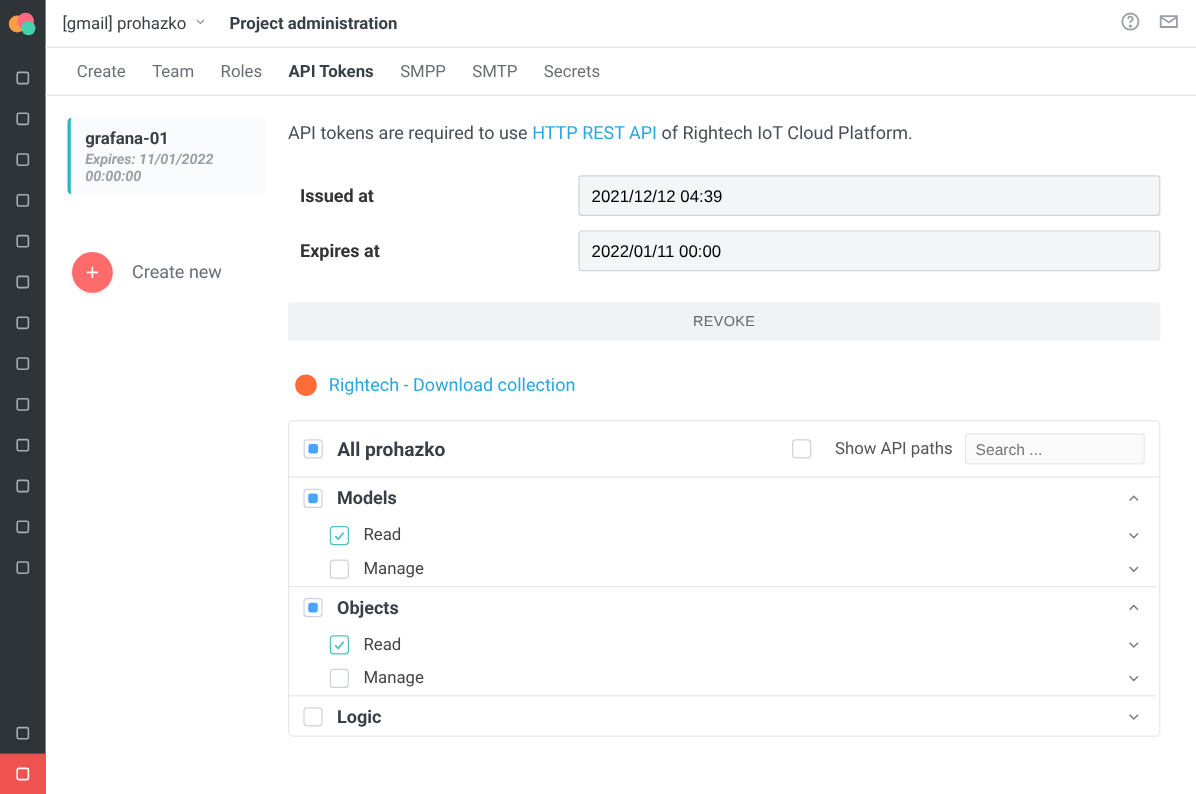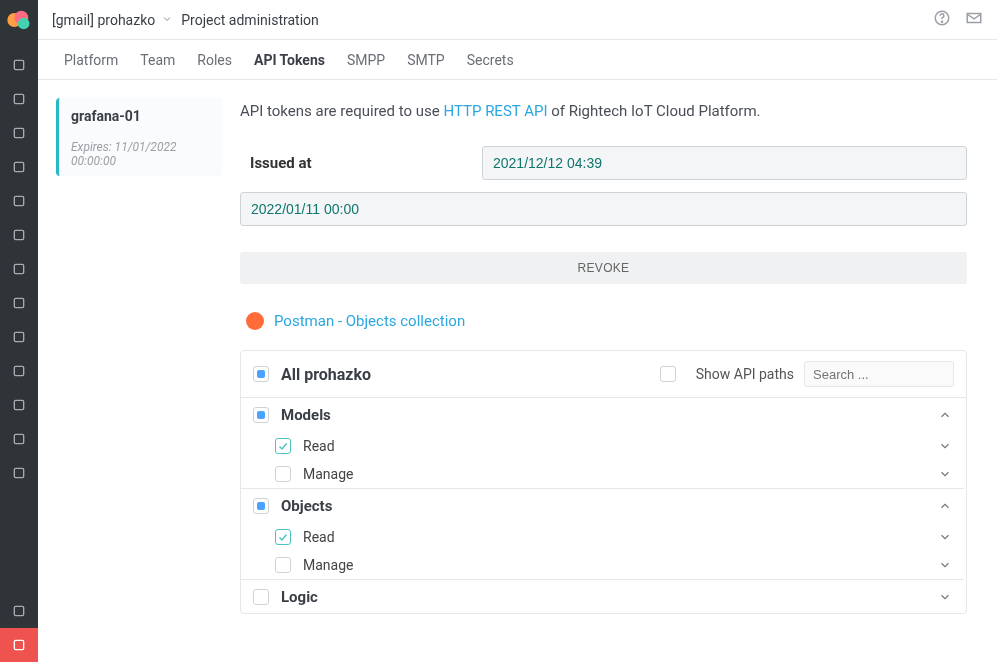--- a/index.html
+++ b/index.html
@@ -36,39 +36,39 @@
   }
   .rail .logo { width:28px;height:28px;display:flex;align-items:center;justify-content:center;margin-bottom:14px; }
   .rail .ritem { width:38px;height:34px;display:flex;align-items:center;justify-content:center;color:#a7adb2;cursor:pointer; }
   .rail .ritem svg { width:16px;height:16px; }
   .rail .spacer { flex:1; }
   .rail .ritem.active { background:var(--red); color:#fff; }
   
   .main { flex:1;display:flex;flex-direction:column;min-width:0; }
   .topbar { height:40px;display:flex;align-items:center;padding:0 14px;border-bottom:1px solid var(--border); }
   .topbar .project { font-weight:400;color:var(--text-dark);display:flex;align-items:center;gap:6px;cursor:pointer; }
-  .topbar .title { margin-left:8px;font-weight:400;color:var(--text-dark); }
+  .topbar .title { margin-left:18px;font-weight:700;color:var(--text-dark); }
   .topbar .tspacer { flex:1; }
   .topbar .ticon { color:#9aa0a6;margin-left:14px;cursor:pointer; }
   .tabs { height:40px;display:flex;align-items:center;gap:22px;padding:0 26px;border-bottom:1px solid var(--border);font-size:14px;}
   .tab { color:var(--text-mid);cursor:pointer;white-space:nowrap; }
   .tab.active { color:var(--text-dark);font-weight:700; }
   .content { flex:1;display:flex;min-height:0; }
   
   .leftcol { width:192px;padding:18px 0 0 0; }
   .card {
     margin:0 8px 0 18px;
     border-left:3px solid var(--accent);
     background:#fafbfc;
     border-radius:4px;
     padding:10px 12px 8px 12px;
     cursor:pointer;
   }
   .card .cname { font-weight:700;color:var(--text-dark);font-size:14px; }
-  .card .cexp { font-style:italic;color:var(--text-light);font-size:12px;margin-top:16px; }
+  .card .cexp { font-style:italic;color:var(--text-light);font-size:12px;margin-top:2px;font-weight:bold; }
   .create {
     margin:42px 8px 0 18px;
     display:flex;
     align-items:center;
     gap:16px;
     cursor:pointer;
     padding:6px 4px;
   }
   .create .plus {
     width:34px;height:34px;border-radius:50%;
@@ -80,21 +80,21 @@
   .create .plus svg{width:16px;height:16px;}
   .create span { color:var(--text-mid);font-size:15px; }
   
   .rightcol { flex:1;padding:22px 30px 0 10px;overflow:hidden;display:flex;flex-direction:column;min-width:0; }
   .desc { margin-bottom:26px;font-size:15px;color:#4a4f57; }
   .desc a { color:var(--link);text-decoration:none; }
   .formrow { display:flex;align-items:center;margin-bottom:12px; }
   .formrow label { width:242px;color:#333;font-size:15px;padding-left:10px;font-weight:bold; }
   .formrow input {
     flex:1;height:34px;border:1px solid #cfd3d8;border-radius:3px;
-    background:var(--bg-input);padding:0 10px;font-size:14px;color:#0f766e;
+    background:var(--bg-input);padding:0 10px;font-size:14px;color:#000000;
   }
   .revoke {
     margin:14px 0 0 0;
     height:32px;padding:0 20px;
     background:#f0f1f2;border:none;border-radius:3px;
     color:#666;font-size:12px;letter-spacing:.3px;
     cursor:pointer;
   }
   .postman { display:flex;align-items:center;gap:10px;margin:28px 0 20px 6px; }
   .postman .picon { width:18px;height:18px;border-radius:50%;background:#ff6c37;display:inline-block; }
@@ -246,56 +246,66 @@
     </span>
     <span class="ticon">
       <svg width="18" height="18" viewBox="0 0 24 24" fill="currentColor">
           <path d="M3 6h18v12H3z" fill="none" stroke="currentColor" stroke-width="2"></path>
           <path d="M3 7l9 6 9-6" fill="none" stroke="currentColor" stroke-width="2"></path>
         </svg>
     </span>
   </div>
 
   <div class="tabs" id="tabs">
-      <span class="tab">Platform</span>
+      <span class="tab">Create</span>
       <span class="tab">Team</span>
       <span class="tab">Roles</span>
       <span class="tab active">API Tokens</span>
       <span class="tab">SMPP</span>
       <span class="tab">SMTP</span>
       <span class="tab">Secrets</span>
     </div>
 
   <div class="content">
 
     <div class="leftcol">
       <div class="card">
         <div class="cname">grafana-01</div>
         <div class="cexp">Expires: 11/01/2022 00:00:00</div>
       </div>
+      <div class="create">
+        <div class="plus">
+          <svg viewBox="0 0 24 24" fill="none" stroke="currentColor" stroke-width="2">
+              <line x1="12" y1="5" x2="12" y2="19"></line>
+              <line x1="5" y1="12" x2="19" y2="12"></line>
+            </svg>
+        </div>
+        <span>Create new</span>
+      </div>
     </div>
 
     <div class="rightcol">
       <div class="desc">
         <span>API tokens are required to use </span><a href="#">HTTP REST API</a><span> of Rightech IoT Cloud Platform.</span>
       </div>
 
       <div class="formrow">
         <label>Issued at</label>
         <input type="text" readonly="" value="2021/12/12 04:39" style="">
       </div>
       <div class="formrow">
+        <label>Expires at</label>
         <input type="text" readonly="" value="2022/01/11 00:00" style="">
       </div>
 
       <button class="revoke">REVOKE</button>
 
       <div class="postman">
         <span class="picon"></span>
-        <a href="#">Postman - Objects collection</a>
+        <a href="#">Rightech - Download collection</a>
       </div>
 
       <div class="methods">
         <div class="mhead">
           <span class="cb ind cbox"></span>
           <div class="mtitle">All prohazko</div>
           <label class="showpaths">
             <span class="cb"></span>
             <span>Show API paths</span>
           </label>

